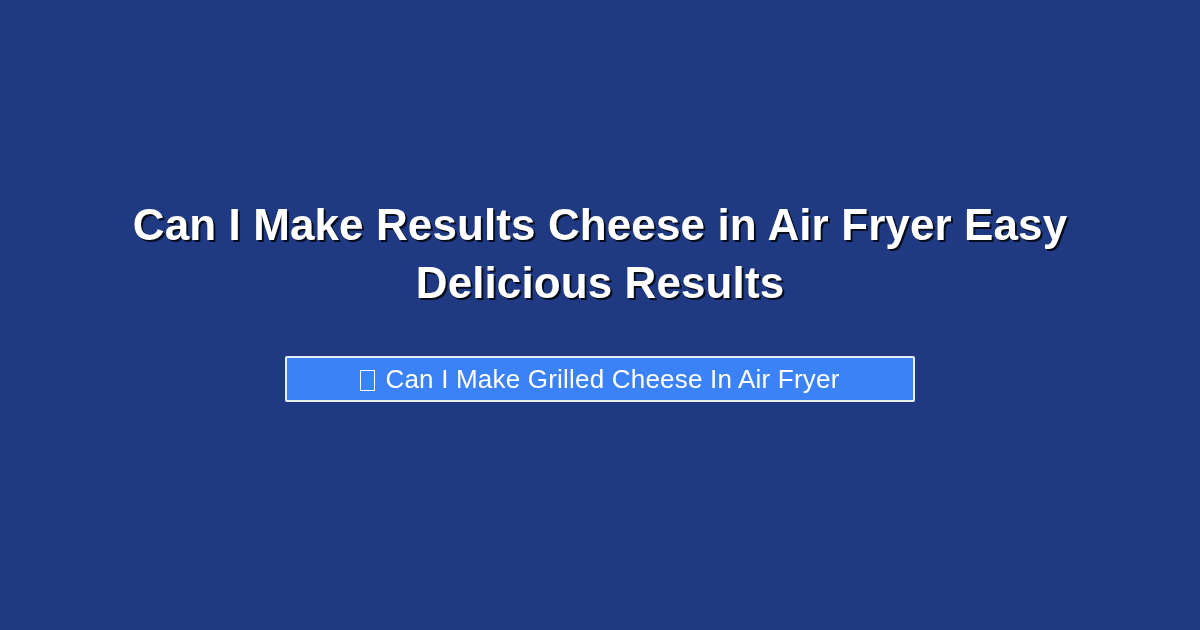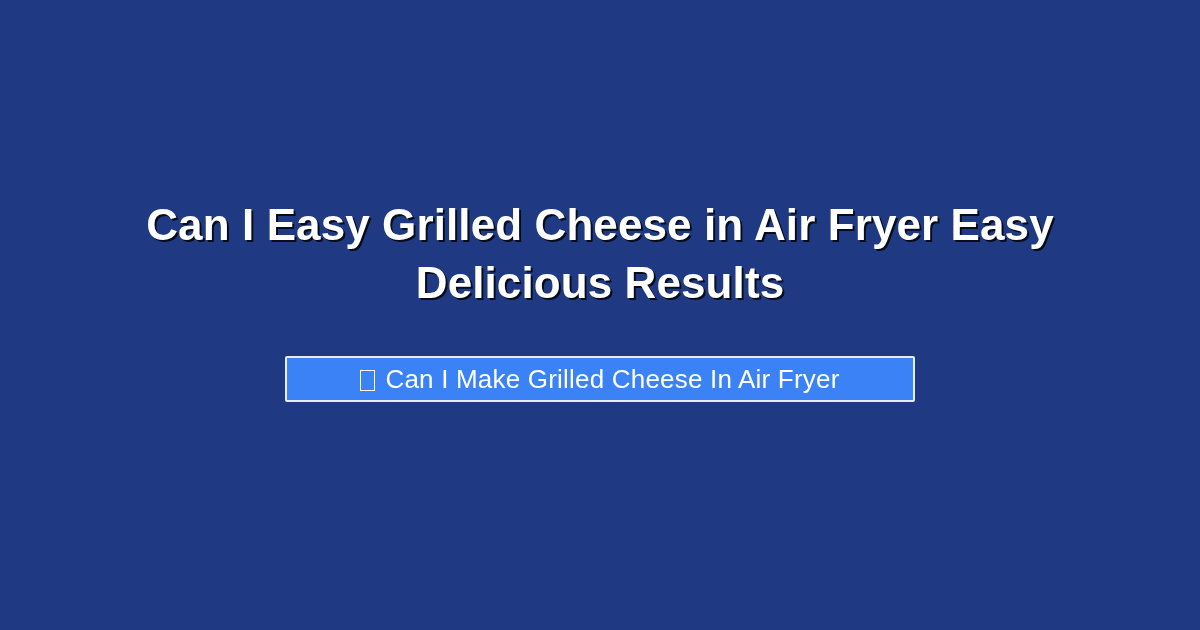--- a/index.html
+++ b/index.html
@@ -94,21 +94,21 @@
 
   .cta-label {
     display: inline-block;
   }
 </style>
 </head>
 <body>
 
 <div class="og-card">
 
-  <h1 class="headline">Can I Easy Grilled Cheese in Air Fryer Easy Delicious Results</h1>
+  <h1 class="headline">Can I Make Results Cheese in Air Fryer Easy Delicious Results</h1>
 
   <div class="cta-wrap">
     <div class="cta-button">
       <span class="tofu-glyph"></span>
       <span class="cta-label">Can I Make Grilled Cheese In Air Fryer</span>
     </div>
   </div>
 
 </div>
 

